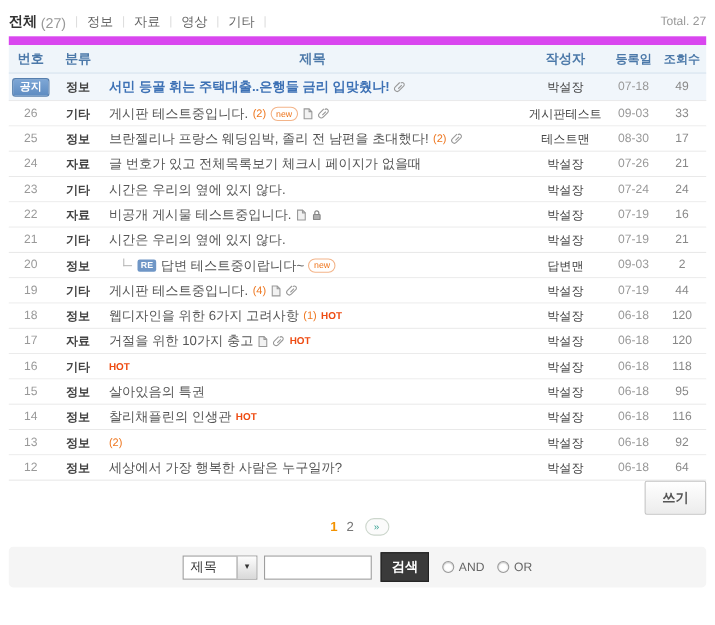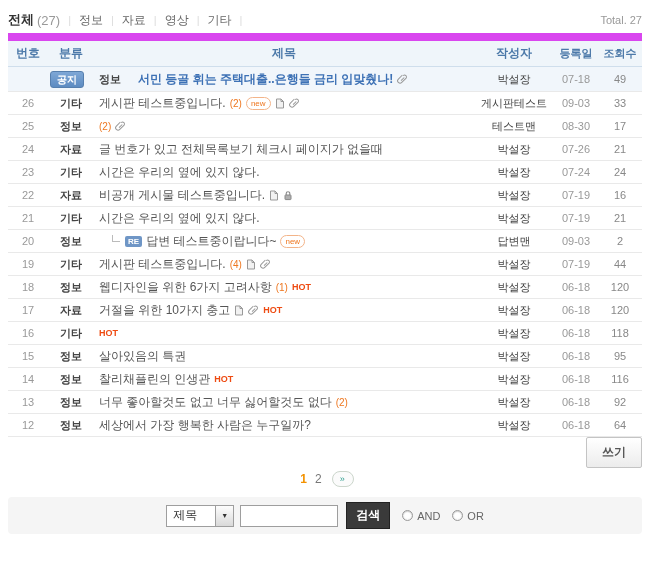--- a/index.html
+++ b/index.html
@@ -21,21 +21,21 @@
           color:#4c79a9; font-weight:bold; font-size:12px; }
   .col-no { width:40px; text-align:center; flex:none; }
   .col-cat { width:46px; text-align:center; flex:none; }
   .col-title { flex:1; min-width:0; }
   .hrow .col-title { text-align:center; }
   .col-author { width:80px; text-align:center; flex:none; }
   .col-date { width:44px; text-align:center; flex:none; font-size:11px; }
   .col-views { width:44px; text-align:center; flex:none; font-size:11px; }
 
   .row { display:flex; align-items:center; height:23px; border-bottom:1px solid #e9e9e9; background:#fff; }
-  .row.notice { background:#f1f6fb; height:25px;padding-left:39px; }
+  .row.notice { background:#f1f6fb; height:25px; }
   .row .col-no { color:#999; font-size:11px; }
   .row .col-cat { color:#444; font-weight:bold; font-size:11px; }
   .title-cell { display:flex; align-items:center; gap:4px; padding-left:5px; white-space:nowrap; overflow:hidden; }
   .title-text { color:#555; cursor:pointer; }
   .row.notice .title-text { color:#3d71b5; font-weight:bold; }
   .row .col-author { color:#444; font-size:11px; }
   .row .col-date { color:#999; }
   .row .col-views { color:#888; }
 
   .badge-notice { display:inline-block; background:linear-gradient(#7ea7d6,#5d8bc1); border:1px solid #567fae;
@@ -146,20 +146,21 @@
             </span>
           </div>
           <div class="col-author">게시판테스트</div>
           <div class="col-date">09-03</div>
           <div class="col-views">33</div>
         </div>
         <div class="row">
           <div class="col-no">25</div>
           <div class="col-cat">정보</div>
           <div class="col-title title-cell">
+            <span class="title-text">브란젤리나 프랑스 웨딩임박, 졸리 전 남편을 초대했다!</span>
             <span class="cmt">(2)</span>
             <span class="icon">
               <svg width="11" height="11" viewBox="0 0 12 12">
                 <path d="M6.8 1.8a2 2 0 0 1 2.9 2.9L5.2 9.2a2.6 2.6 0 0 1-3.7-3.7L5.9 1.1" fill="none" stroke="#999" stroke-width="1.1"></path>
                 <path d="M4.4 7.3l3.5-3.5" fill="none" stroke="#999" stroke-width="1.1"></path>
               </svg>
             </span>
           </div>
           <div class="col-author">테스트맨</div>
           <div class="col-date">08-30</div>
@@ -316,21 +317,20 @@
             <span class="badge-hot">HOT</span>
           </div>
           <div class="col-author">박설장</div>
           <div class="col-date">06-18</div>
           <div class="col-views">116</div>
         </div>
         <div class="row">
           <div class="col-no">13</div>
           <div class="col-cat">정보</div>
           <div class="col-title title-cell">
-            <span class="title-text">너무 좋아할것도 없고 너무 싫어할것도 없다</span>
             <span class="cmt">(2)</span>
           </div>
           <div class="col-author">박설장</div>
           <div class="col-date">06-18</div>
           <div class="col-views">92</div>
         </div>
         <div class="row">
           <div class="col-no">12</div>
           <div class="col-cat">정보</div>
           <div class="col-title title-cell">

